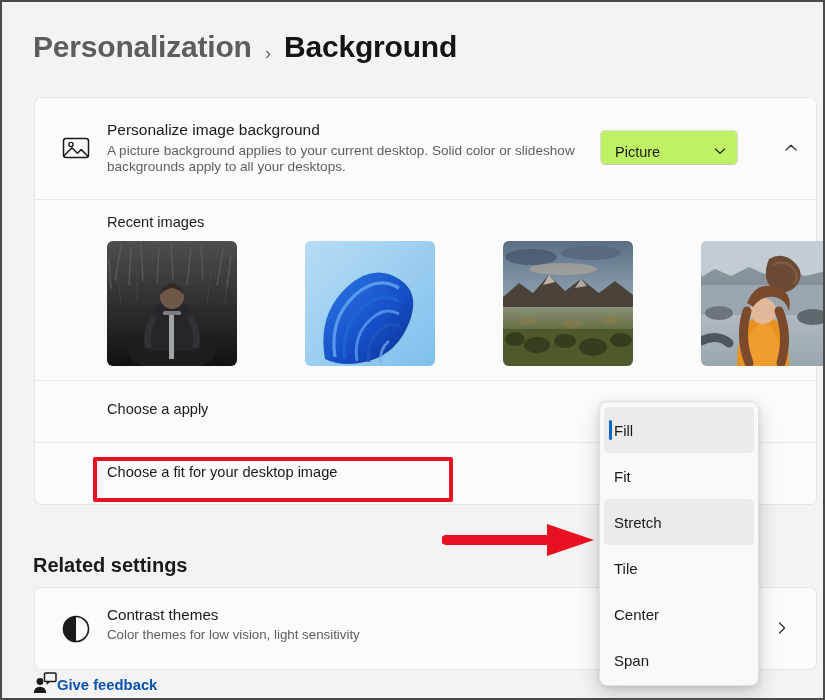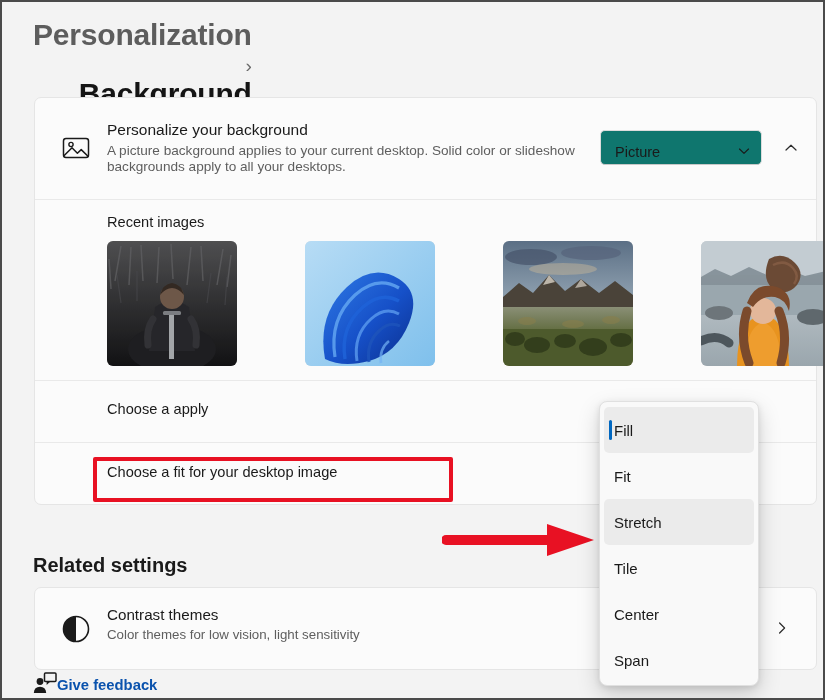--- a/index.html
+++ b/index.html
@@ -24,22 +24,22 @@
     overflow: hidden;
   }
 
   
   .breadcrumb {
     position: absolute;
     left: 31px;
     top: 16px;
     display: flex;
     align-items: flex-end;
+    gap: 13px;
     height: 46px;
-    flex-direction: column;
   }
   .bc-parent {
     font-size: 30px;
     color: #5d5d5d;
     font-weight: 600;
     letter-spacing: -0.2px;
     white-space: nowrap;
   }
   .bc-sep {
     font-size: 19px;
@@ -107,23 +107,23 @@
   .pers-desc {
     font-size: 13.6px;
     color: #5e5e5e;
     line-height: 16px;
   }
 
   .combo {
     position: absolute;
     left: 565px;
     top: 32px;
-    width: 162px;
+    width: 138px;
     height: 35px;
-    background: #0f766e;
+    background: #bef264;
     border: 1px solid #dcdcdc;
     border-bottom-color: #c8c8c8;
     border-radius: 5px;
     display: flex;
     align-items: center;
     padding: 8px 11px 0 14px;
     cursor: pointer;
   }
   .combo-label {
     flex: 1;
@@ -348,21 +348,21 @@
 
     <div class="pers-row">
       <div class="pers-icon">
         <svg viewBox="0 0 34 34" width="34" height="34">
           <rect x="4.5" y="7.5" width="25" height="19" rx="2.5" fill="none" stroke="#1a1a1a" stroke-width="1.5"></rect>
           <circle cx="12" cy="13.5" r="2.1" fill="none" stroke="#1a1a1a" stroke-width="1.4"></circle>
           <path d="M5.2 24.5 L13 16.8 L18.4 22.2 L22.2 18.6 L29 25.3" fill="none" stroke="#1a1a1a" stroke-width="1.5" stroke-linejoin="round" stroke-linecap="round"></path>
         </svg>
       </div>
       <div class="pers-text">
-        <div class="pers-title">Personalize your background</div>
+        <div class="pers-title">Personalize image background</div>
         <div class="pers-desc">A picture background applies to your current desktop. Solid color or slideshow backgrounds apply to all your desktops.</div>
       </div>
 
       <div class="combo">
         <span class="combo-label">Picture</span>
         <span>
           <svg viewBox="0 0 12 12" width="12" height="12">
             <path d="M1.5 4 L6 8.4 L10.5 4" fill="none" stroke="#1a1a1a" stroke-width="1.1" stroke-linecap="round" stroke-linejoin="round"></path>
           </svg>
         </span>

